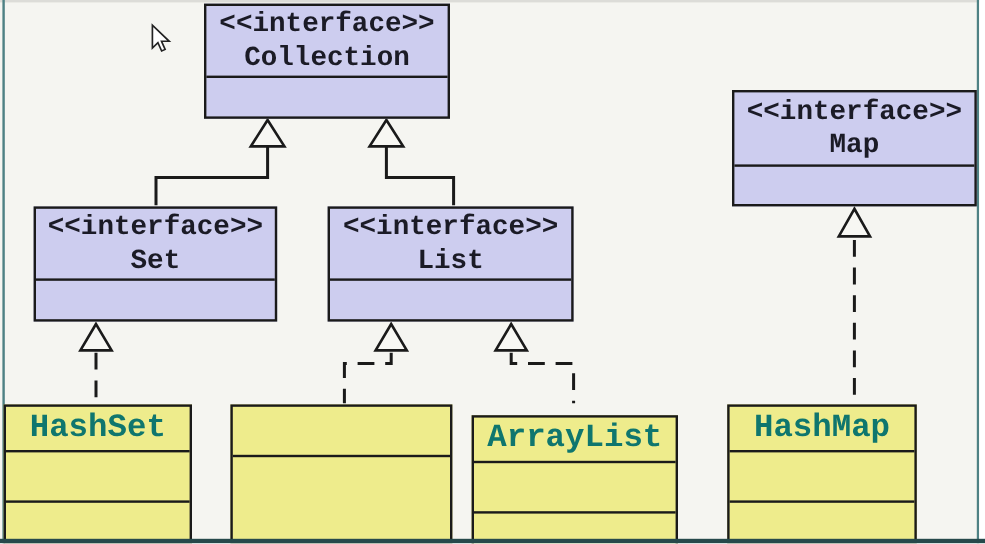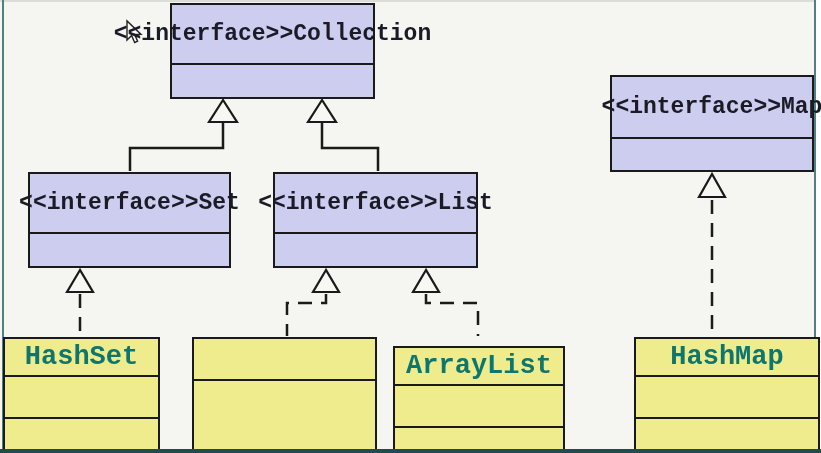--- a/index.html
+++ b/index.html
@@ -19,21 +19,21 @@
   .box{
     position:absolute;box-sizing:border-box;
     border:2px solid #1a1a1a;
     display:flex;flex-direction:column;
     z-index:10;
   }
   .iface{background:#cdcdef;}
   .clazz{background:#eeec8c;}
   .iface .title{
     height:58px;border-bottom:2px solid #1a1a1a;
-    display:flex;flex-direction:row;align-items:center;justify-content:center;
+    display:flex;flex-direction:column;align-items:center;justify-content:center;
     font-weight:bold;color:#1b1b26;font-size:23px;line-height:28px;
     white-space:nowrap;
   }
   .compartment{flex:0 0 auto;}
   .compartment.grow{flex:1 1 auto;}
   .clazz .title{
     height:36px;border-bottom:2px solid #1a1a1a;
     display:flex;align-items:center;justify-content:center;
     font-weight:bold;color:#0f766e;font-size:27px;
     white-space:nowrap;
@@ -132,21 +132,21 @@
     <div class="compartment mid"></div>
     <div class="compartment grow"></div>
   </div>
 
   <div class="box clazz" style="left:393px;top:346px;width:172px;height:116px;">
     <div class="title">ArrayList</div>
     <div class="compartment mid"></div>
     <div class="compartment grow"></div>
   </div>
 
-  <div class="box clazz" style="left:634px;top:337px;width:186px;height:116px;">
+  <div class="box clazz" style="left:606px;top:337px;width:158px;height:116px;">
     <div class="title">HashMap</div>
     <div class="compartment mid"></div>
     <div class="compartment grow"></div>
   </div>
 
   <div class="edge-left"></div>
   <div class="edge-right-teal"></div>
   <div class="edge-right-white"></div>
   <div class="edge-bottom"></div>
 

